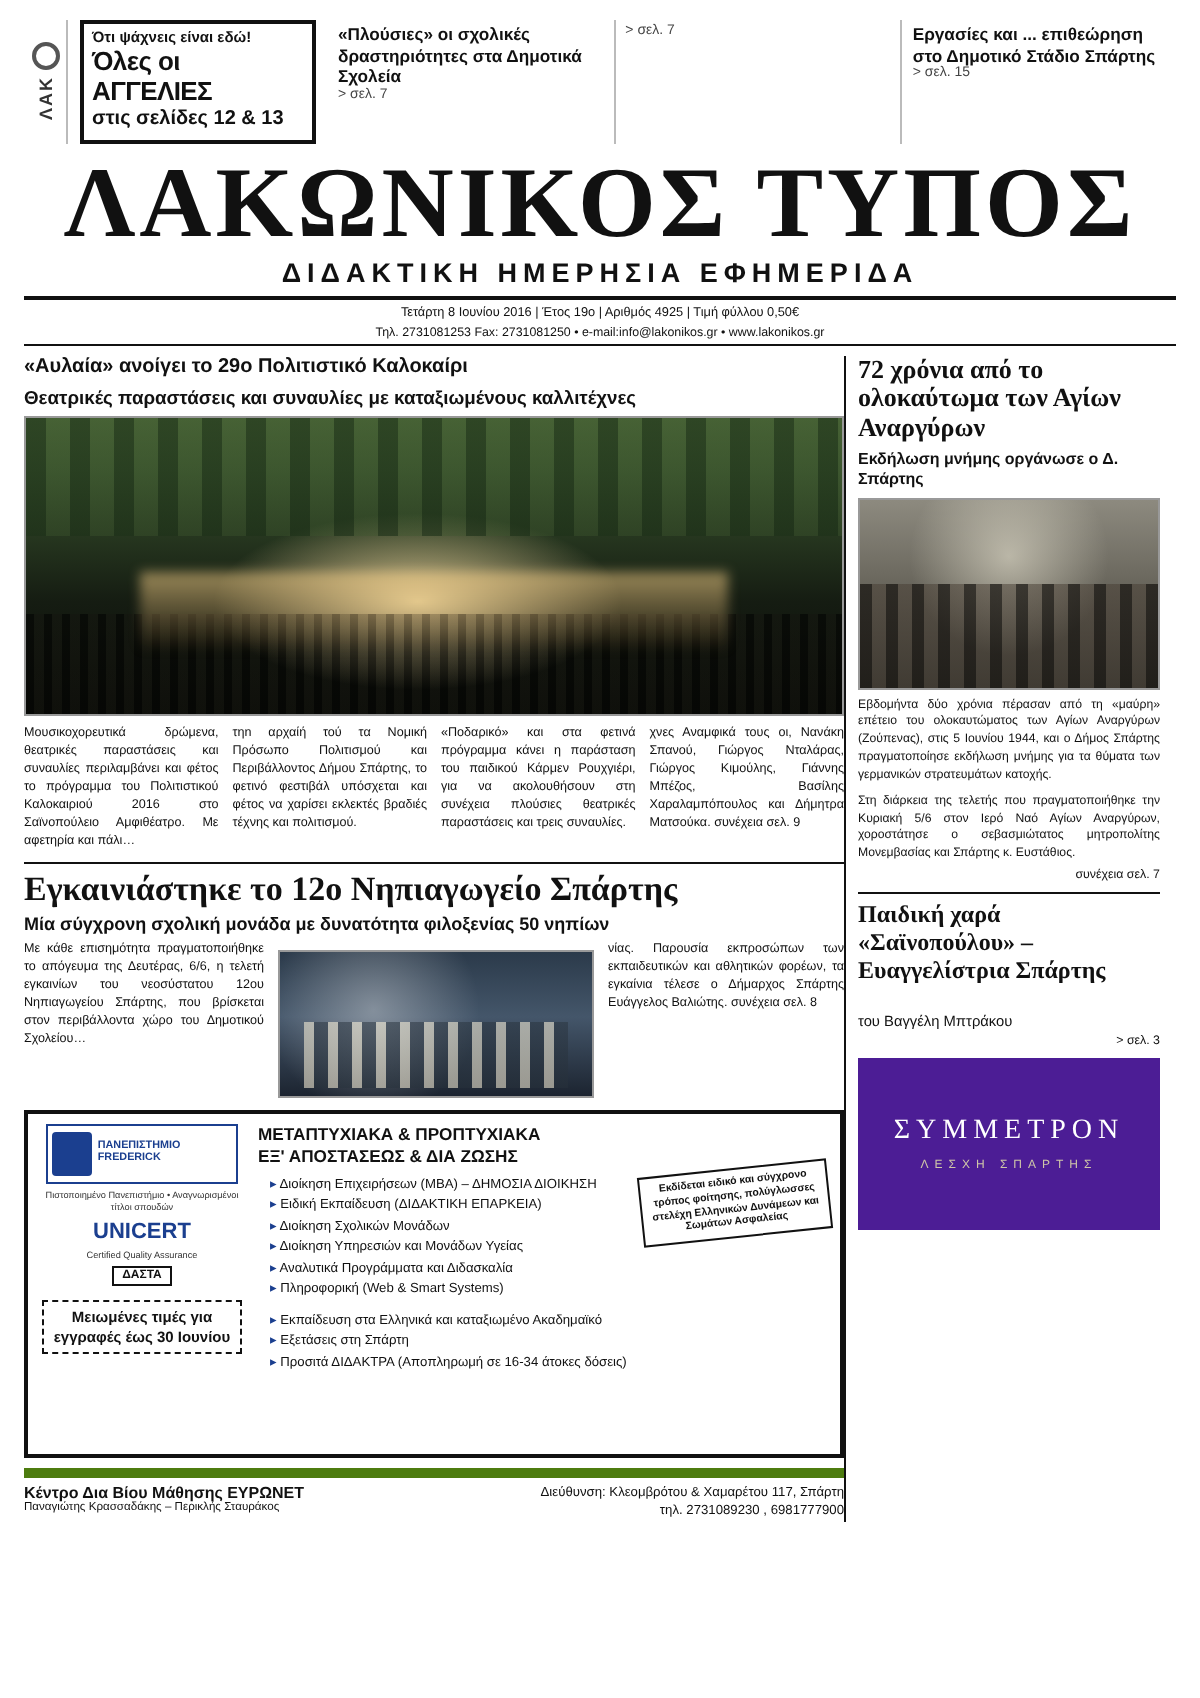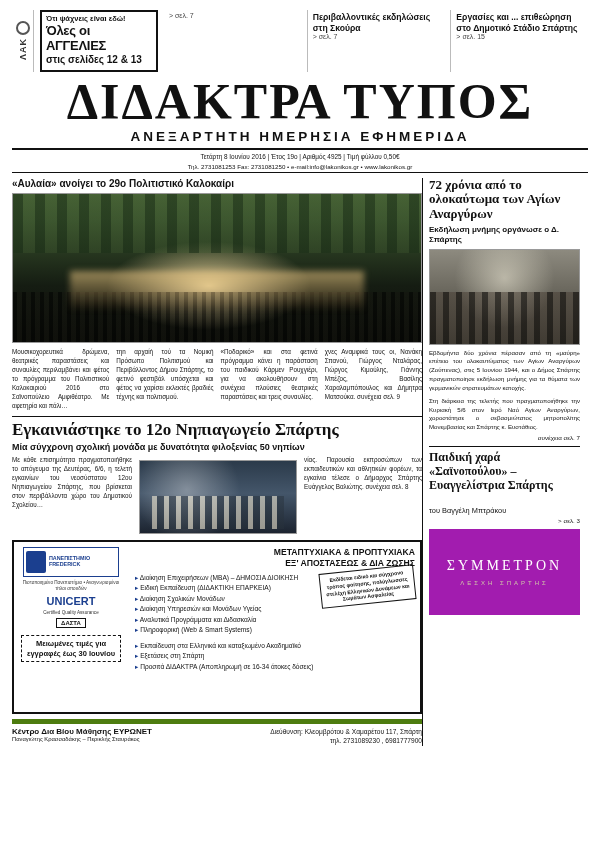--- a/index.html
+++ b/index.html
@@ -118,21 +118,21 @@
   .adleft { width:104px; display:flex; flex-direction:column; align-items:center; gap:3px;}
   .uni-logo { width:96px; height:30px; border:1px solid #1b3f8f; display:flex; align-items:center; gap:3px; padding:2px;}
   .uni-mark { width:22px; height:22px; background:#1b3f8f; border-radius:2px;}
   .uni-txt { font-family:"Liberation Sans", sans-serif; font-size:5.4px; font-weight:bold; color:#1b3f8f; line-height:1.1;}
   .tiny { font-family:"Liberation Sans", sans-serif; font-size:4.6px; color:#333; text-align:center; line-height:1.25;}
   .unicert { font-family:"Liberation Sans", sans-serif; font-size:11px; font-weight:bold; color:#1b3f8f;}
   .dasta { border:1px solid #111; font-family:"Liberation Sans", sans-serif; font-size:6px; font-weight:bold; padding:1px 4px;}
   .offer { border:1px dashed #111; padding:3px 5px; text-align:center; font-family:"Liberation Sans", sans-serif;
            font-size:7.5px; font-weight:bold; line-height:1.25; margin-top:4px;}
   .adright { flex:1; }
-  .ad-h1 { text-align:right; font-family:"Liberation Sans", sans-serif; font-size:8.6px; font-weight:bold; line-height:1.25;}
+  .ad-h1 { text-align:left; font-family:"Liberation Sans", sans-serif; font-size:8.6px; font-weight:bold; line-height:1.25;}
   .ad-h2 { text-align:center; font-family:"Liberation Sans", sans-serif; font-size:7.4px; font-weight:bold; margin-top:1px;}
   .ad-list { margin:4px 0 0 6px; padding:0; list-style:none; font-family:"Liberation Sans", sans-serif; font-size:6.6px; line-height:1.6;}
   .ad-list li::before { content:"▸ "; color:#1b3f8f; }
   .ad-list.second { margin-top:5px; }
   .stamp { float:right; width:95px; border:1px solid #111; transform:rotate(-6deg);
            font-family:"Liberation Sans", sans-serif; font-size:5.2px; font-weight:bold; padding:3px; line-height:1.3; text-align:center;}
   .adfoot { border-top:5px solid #4d7c0f; margin-top:5px; padding-top:3px; display:flex; justify-content:space-between; align-items:flex-start;}
   .adfoot .left { font-family:"Liberation Sans", sans-serif; font-size:8px; font-weight:bold; }
   .adfoot .left small { display:block; font-size:5.8px; font-weight:normal;}
   .adfoot .right { font-family:"Liberation Sans", sans-serif; font-size:6.6px; text-align:right; line-height:1.4;}
@@ -145,21 +145,21 @@
       radial-gradient(circle at 50% 30%, rgba(255,250,230,0.5), rgba(0,0,0,0) 50%),
       linear-gradient(to bottom,#8d8a7f 0%, #6d6a60 40%, #3a3a34 100%);
     position:relative;}
   .photo.church::after{content:""; position:absolute; left:0; right:0; bottom:0; height:55%;
     background:repeating-linear-gradient(90deg, rgba(25,22,18,0.75) 0 6px, rgba(70,60,50,0.5) 6px 13px);}
   .r-cap { font-family:"Liberation Sans", sans-serif; font-size:6.1px; line-height:1.45; text-align:justify; margin-top:4px;}
   .r-rule { border-top:1px solid #111; margin:5px 0 4px;}
   .r-head2 { font-family:"Liberation Serif", serif; font-weight:bold; font-size:12px; line-height:1.15;}
   .r-by { font-family:"Liberation Sans", sans-serif; font-size:7.4px; margin-top:14px;}
   .r-pg { font-family:"Liberation Sans", sans-serif; font-size:6.2px; text-align:right; margin-top:2px;}
-  .r-ad { margin-top:5px; height:86px; background:#a21caf; color:#fff; display:flex;
+  .r-ad { margin-top:5px; height:86px; background:#4c1d95; color:#fff; display:flex;
           flex-direction:column; align-items:center; justify-content:center; gap:6px;}
   .r-ad .brand { font-family:"Liberation Serif", serif; font-size:14px; letter-spacing:3px;}
   .r-ad .sub2 { font-family:"Liberation Sans", sans-serif; font-size:6px; letter-spacing:3px; color:#cfc6a8;}
 </style>
 </head>
 <body>
 
 <div class="page">
 
   <div class="topstrip">
@@ -168,48 +168,49 @@
       <div class="logo-badge">ΛΑΚ</div>
     </div>
 
     <div class="ad-box">
       <div class="ad-l1">Ότι ψάχνεις είναι εδώ!</div>
       <div class="ad-l2">Όλες οι ΑΓΓΕΛΙΕΣ</div>
       <div class="ad-l3">στις σελίδες 12 &amp; 13</div>
     </div>
 
     <div class="teaser first">
+      <div>«Πλούσιες» οι σχολικές δραστηριότητες στα Δημοτικά Σχολεία</div>
       <div class="pg">&gt; σελ. 7</div>
     </div>
     <div class="teaser">
-      <div>Περιβαλλοντικές εκδηλώσεις στη Σκούρα</div>
       <div class="pg">&gt; σελ. 7</div>
     </div>
     <div class="teaser">
       <div>Εργασίες και ... επιθεώρηση στο Δημοτικό Στάδιο Σπάρτης</div>
       <div class="pg">&gt; σελ. 15</div>
     </div>
   </div>
 
   <div class="masthead">
-    <h1>ΔΙΔΑΚΤΡΑ ΤΥΠΟΣ</h1>
-    <div class="sub">ΑΝΕΞΑΡΤΗΤΗ ΗΜΕΡΗΣΙΑ ΕΦΗΜΕΡΙΔΑ</div>
+    <h1>ΛΑΚΩΝΙΚΟΣ ΤΥΠΟΣ</h1>
+    <div class="sub">ΔΙΔΑΚΤΙΚΗ ΗΜΕΡΗΣΙΑ ΕΦΗΜΕΡΙΔΑ</div>
   </div>
   <div class="rule-thick"></div>
   <div class="meta">
     <div>Τετάρτη 8 Ιουνίου 2016 | Έτος 19ο | Αριθμός 4925 | Τιμή φύλλου 0,50€</div>
     <div class="line2">Τηλ. 2731081253 Fax: 2731081250 • e-mail:info@lakonikos.gr • www.lakonikos.gr</div>
   </div>
   <div class="rule-thin"></div>
 
   <div class="grid">
 
     <div class="col-main">
 
       <div class="kicker">«Αυλαία» ανοίγει το 29ο Πολιτιστικό Καλοκαίρι</div>
+      <div class="standfirst">Θεατρικές παραστάσεις και συναυλίες με καταξιωμένους καλλιτέχνες</div>
 
       <div class="photo main">
         <div class="trees"></div>
         <div class="crowd"></div>
       </div>
 
       <div class="cols3">
         <div class="c">Μουσικοχορευτικά δρώμενα, θεατρικές παραστάσεις και συναυλίες περιλαμβάνει και φέτος το πρόγραμμα του Πολιτιστικού Καλοκαιριού 2016 στο Σαϊνοπούλειο Αμφιθέατρο. Με αφετηρία και πάλι…</div>
         <div class="c">τηn αρχαίή τού τα Νομική Πρόσωπο Πολιτισμού και Περιβάλλοντος Δήμου Σπάρτης, το φετινό φεστιβάλ υπόσχεται και φέτος να χαρίσει εκλεκτές βραδιές τέχνης και πολιτισμού.</div>
         <div class="c">«Ποδαρικό» και στα φετινά πρόγραμμα κάνει η παράσταση του παιδικού Κάρμεν Ρουχγιέρι, για να ακολουθήσουν στη συνέχεια πλούσιες θεατρικές παραστάσεις και τρεις συναυλίες.</div>

